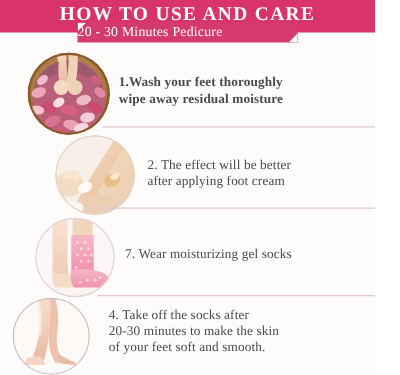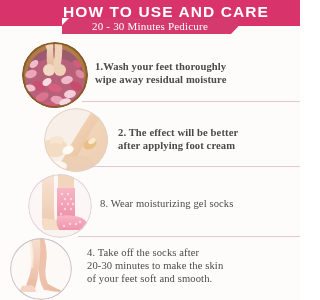--- a/index.html
+++ b/index.html
@@ -32,27 +32,26 @@
     height: 26px;
     background: #d8346b;
   }
   .header-title {
     position: absolute;
     left: 0;
     top: 2px;
     width: 300px;
     text-align: center;
     color: #ffffff;
-    font-family: Liberation Sans, sans-serif;
+    font-family: Liberation Serif, serif;
     font-weight: bold;
     font-size: 15.5px;
     letter-spacing: 1.1px;
     line-height: 20px;
     white-space: nowrap;
-    padding-left: 16px;
   }
 
   
   .ribbon-wrap {
     position: absolute;
     left: 62px;
     top: 18px;
     width: 176px;
     height: 16px;
   }
@@ -73,21 +72,21 @@
   }
   .ribbon-notch.left  { left: 0; clip-path: polygon(0 0, 100% 0, 0 45%); }
   .ribbon-notch.right { right: 0; clip-path: polygon(100% 55%, 100% 100%, 0 100%); }
   .ribbon-text {
     position: absolute;
     left: 0;
     top: 0;
     width: 176px;
     height: 16px;
     line-height: 16px;
-    text-align: center;
+    text-align: left;
     color: #ffffff;
     font-size: 11px;
     letter-spacing: 0.2px;
     white-space: nowrap;
   }
 
   
   .step {
     position: absolute;
   }
@@ -213,21 +212,21 @@
 
           <ellipse cx="24" cy="42" rx="6" ry="4" fill="#fffaf4" transform="rotate(-25 24 42)"></ellipse>
 
           <ellipse cx="46" cy="36" rx="7" ry="5" fill="#e8bf86" transform="rotate(-30 46 36)"></ellipse>
           <ellipse cx="48" cy="33" rx="4" ry="2.6" fill="#fbe9cd" transform="rotate(-30 48 33)"></ellipse>
           <ellipse cx="14" cy="58" rx="9" ry="5" fill="#fdfaf6" opacity="0.9"></ellipse>
           <circle cx="32" cy="32" r="31.4" fill="none" stroke="#e2d3c4" stroke-width="1.2"></circle>
         </g>
       </svg>
     </div>
-    <div class="step-text" style="left:118px; top:126px; width:180px;font-weight:bold;">2. The effect will  be better
+    <div class="step-text" style="left:118px; top:126px; width:180px;">2. The effect will  be better
 after  applying foot cream</div>
   </div>
 
   <div class="step-divider" style="left:74px; top:166px; width:226px;"></div>
 
   <div class="step">
     <div class="photo" style="left:28px; top:174px; width:64px; height:64px;">
       <svg width="64" height="64" viewBox="0 0 64 64">
         <defs>
           <linearGradient id="sockG" x1="0" y1="0" x2="0" y2="1">
@@ -269,21 +268,21 @@
             <circle cx="48" cy="50" r="1.2"></circle>
               <circle cx="42" cy="50" r="1.2"></circle>
             <circle cx="52" cy="48" r="1.2"></circle>
               <circle cx="36" cy="52" r="1.2"></circle>
           </g>
           <rect x="0" y="56" width="64" height="8" fill="#fbf3f2"></rect>
           <circle cx="32" cy="32" r="31.4" fill="none" stroke="#ddd2d6" stroke-width="1.2"></circle>
         </g>
       </svg>
     </div>
-    <div class="step-text" style="left:100px; top:197px; width:190px;">8. Wear moisturizing gel socks</div>
+    <div class="step-text" style="left:100px; top:197px; width:190px;">7. Wear moisturizing gel socks</div>
   </div>
 
   <div class="step-divider" style="left:78px; top:236px; width:222px;"></div>
 
   <div class="step">
     <div class="photo" style="left:8px; top:238px; width:66px; height:62px;">
       <svg width="66" height="62" viewBox="0 0 66 62">
         <defs>
           <linearGradient id="skin4" x1="0" y1="0" x2="0" y2="1">
             <stop offset="0%" stop-color="#f7dfd0"></stop>

